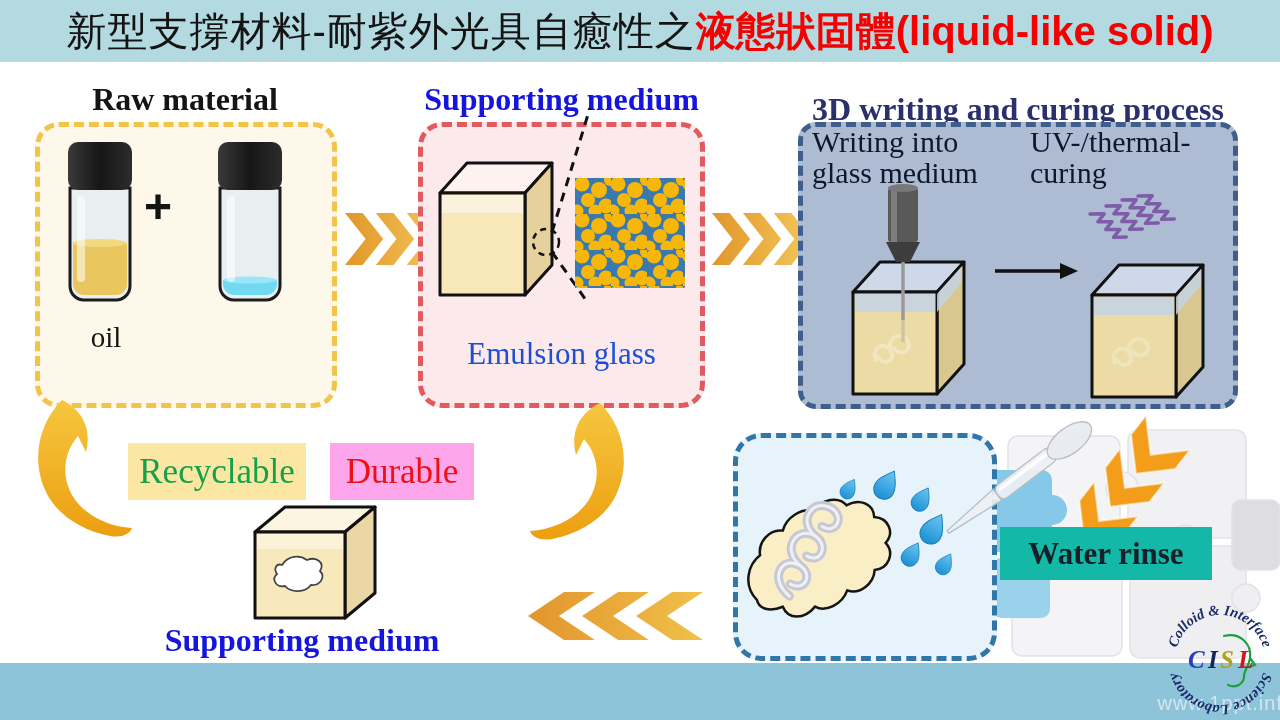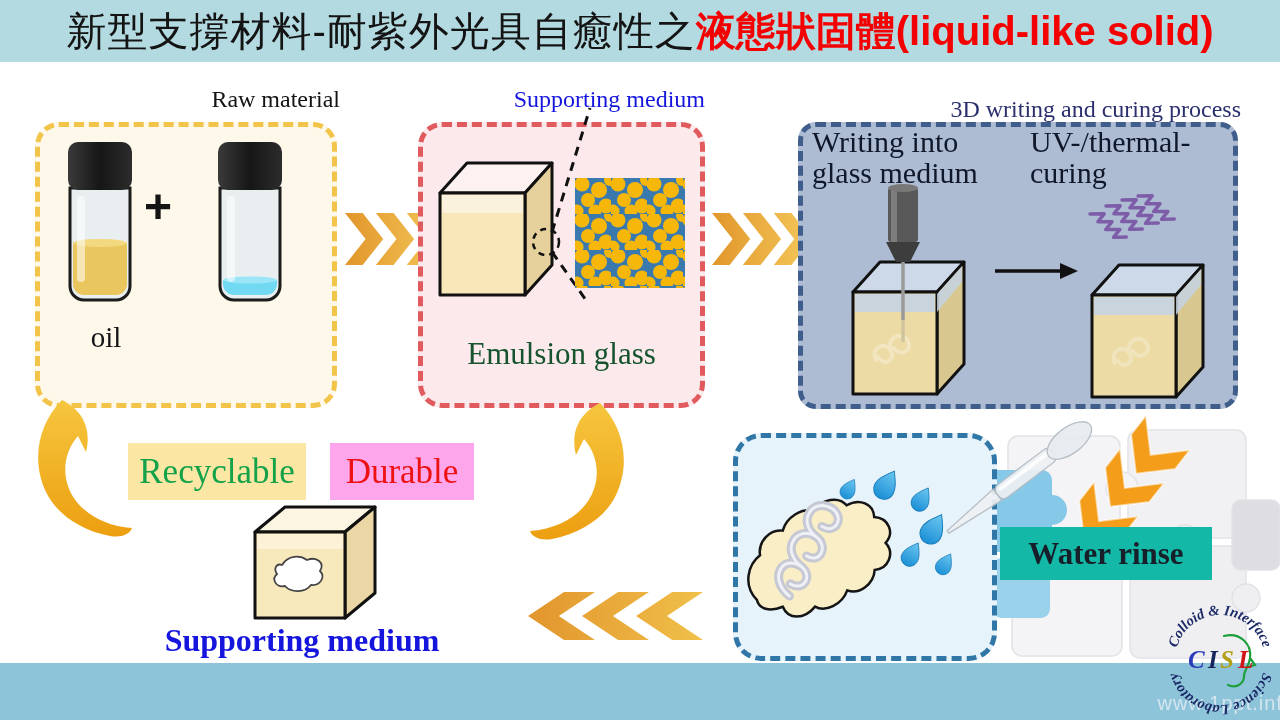--- a/index.html
+++ b/index.html
@@ -11,21 +11,21 @@
   .header{left:0;top:0;width:1280px;height:62px;background:#b3dae0;
           display:flex;align-items:center;justify-content:center;white-space:nowrap;
           font-family:"Liberation Sans",sans-serif;}
   .title-black{font-size:40px;color:#141414;letter-spacing:1px;}
   .title-red{font-size:40px;color:#f40000;font-weight:700;letter-spacing:0px;}
   .footer{left:0;top:663px;width:1280px;height:57px;background:#8ec4da;z-index:3;}
   .watermark{right:10px;top:692px;z-index:4;font-family:"Liberation Sans",sans-serif;
              font-size:20px;color:#d3e5ee;letter-spacing:1px;}
 
   
-  .sec-head{font-weight:400;font-size:24px;text-align:right;line-height:34px;}
+  .sec-head{font-weight:700;font-size:32px;text-align:center;line-height:34px;}
   .head-raw{left:30px;top:82px;width:310px;color:#141414;}
   .head-med{left:418px;top:82px;width:287px;color:#1515dd;}
   .head-proc{left:795px;top:92px;width:446px;color:#2b2f6e;}
 
   
   .box-raw{left:35px;top:122px;width:302px;height:286px;border:5px dashed #f3c44a;
            border-radius:24px;background:#fdf8ea;box-sizing:border-box;}
   .box-med{left:418px;top:122px;width:287px;height:286px;border:5px dashed #e15a5e;
            border-radius:24px;background:#fbe9eb;box-sizing:border-box;}
   .box-proc{left:798px;top:122px;width:440px;height:287px;border:5px dashed #3f5e8c;
@@ -33,21 +33,21 @@
   .box-rinse{left:733px;top:433px;width:264px;height:228px;border:5px dashed #3076a6;
              border-radius:28px;background:#e7f3fb;box-sizing:border-box;z-index:2;}
 
   
   .plus{left:138px;top:182px;width:40px;height:50px;font-family:"Liberation Sans",sans-serif;
         font-size:48px;font-weight:700;color:#141414;text-align:center;line-height:50px;}
   .vial-label{font-size:29px;color:#141414;text-align:center;line-height:31px;}
   .lbl-sil{left:45px;top:322px;width:122px;}
   .lbl-aq{left:178px;top:307px;width:145px;line-height:30px;}
 
-  .cap-med{left:418px;top:336px;width:287px;font-size:31px;color:#14532d;text-align:center;}
+  .cap-med{left:418px;top:336px;width:287px;font-size:31px;color:#1d4ed8;text-align:center;}
 
   
   .proc-lbl{font-size:30px;color:#0f172a;text-align:left;line-height:31px;}
   .proc-left{left:812px;top:126px;width:240px;}
   .proc-right{left:1030px;top:126px;width:210px;}
 
   
   .inset{left:575px;top:178px;z-index:2;}
 
   

